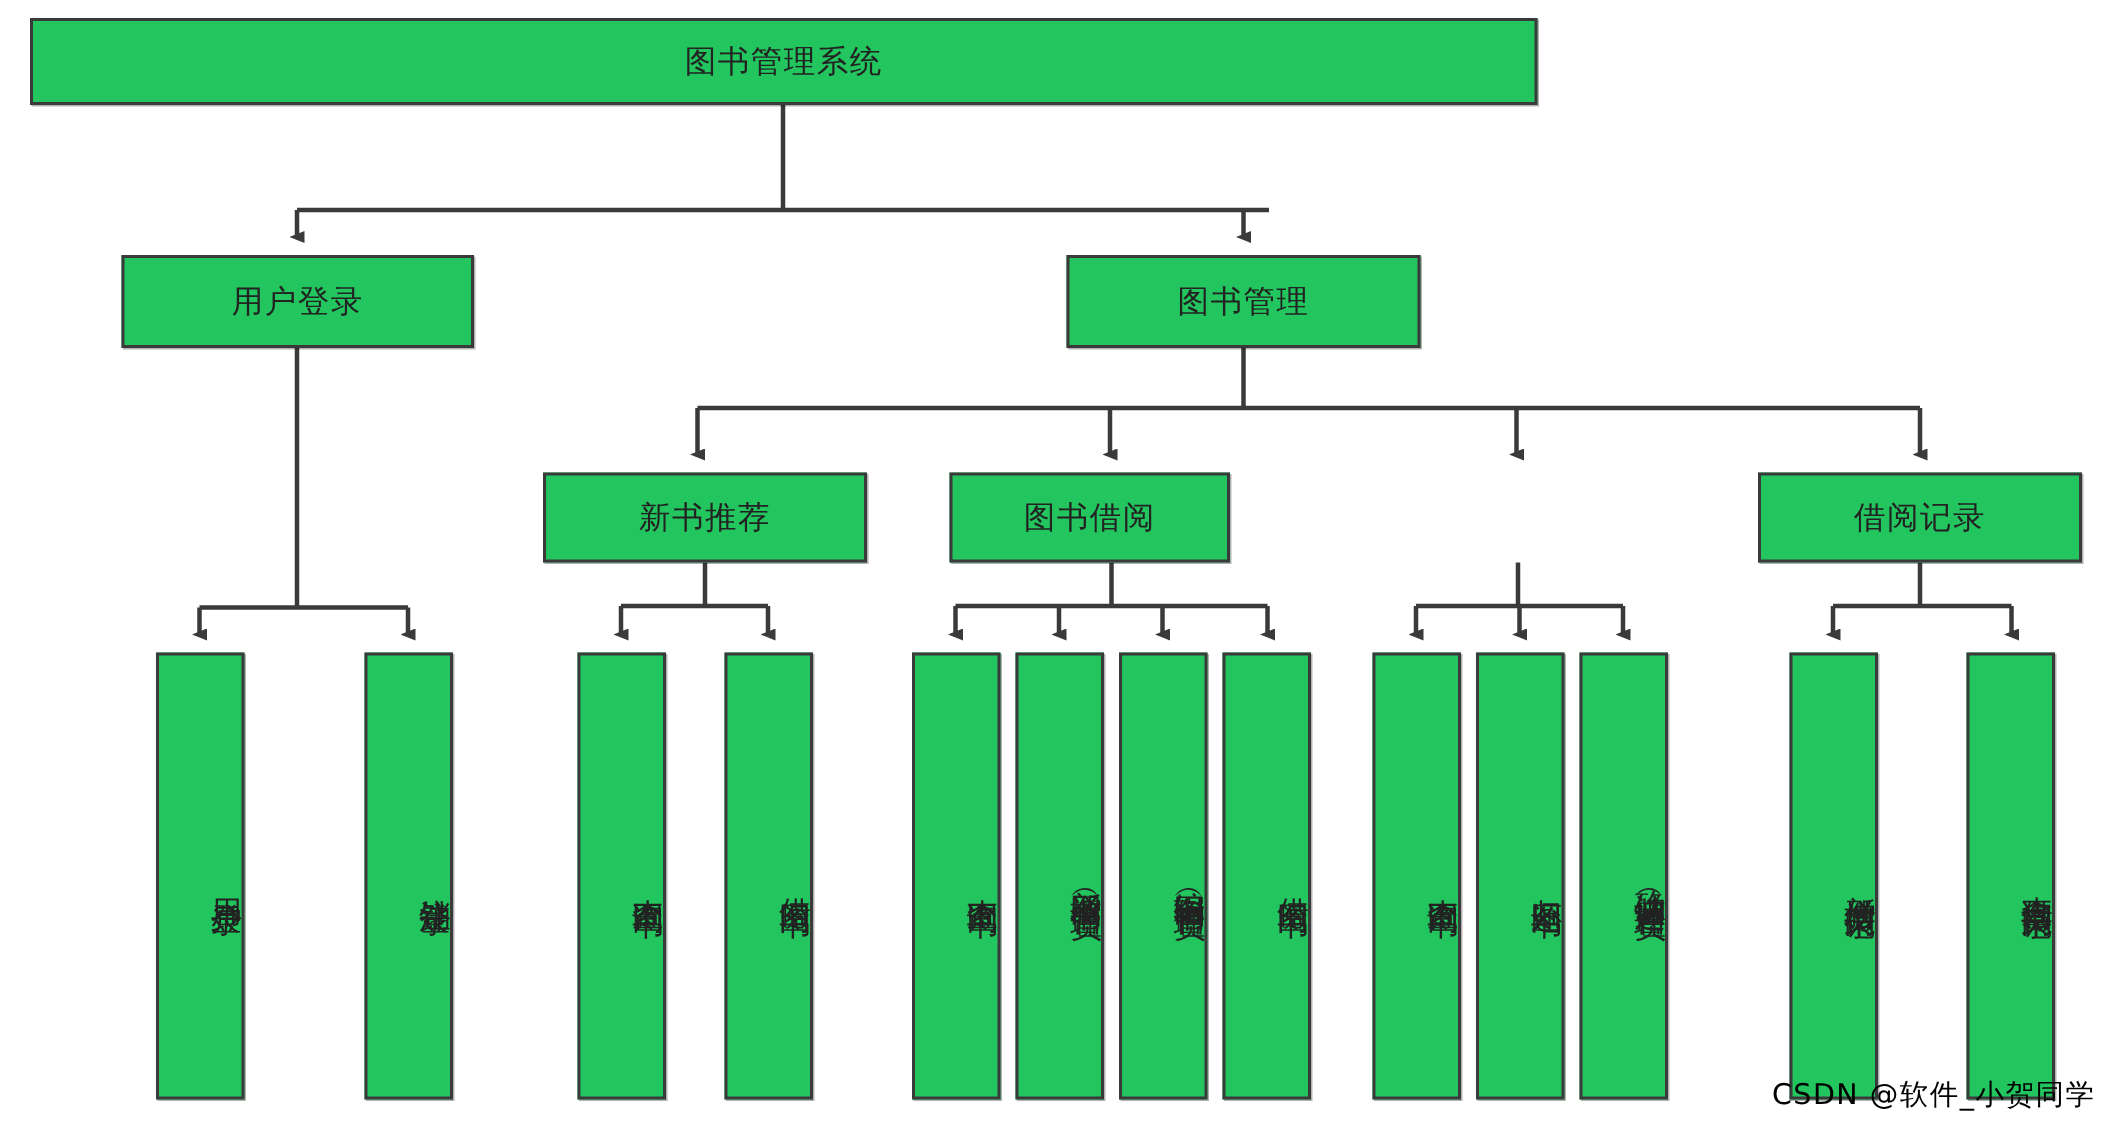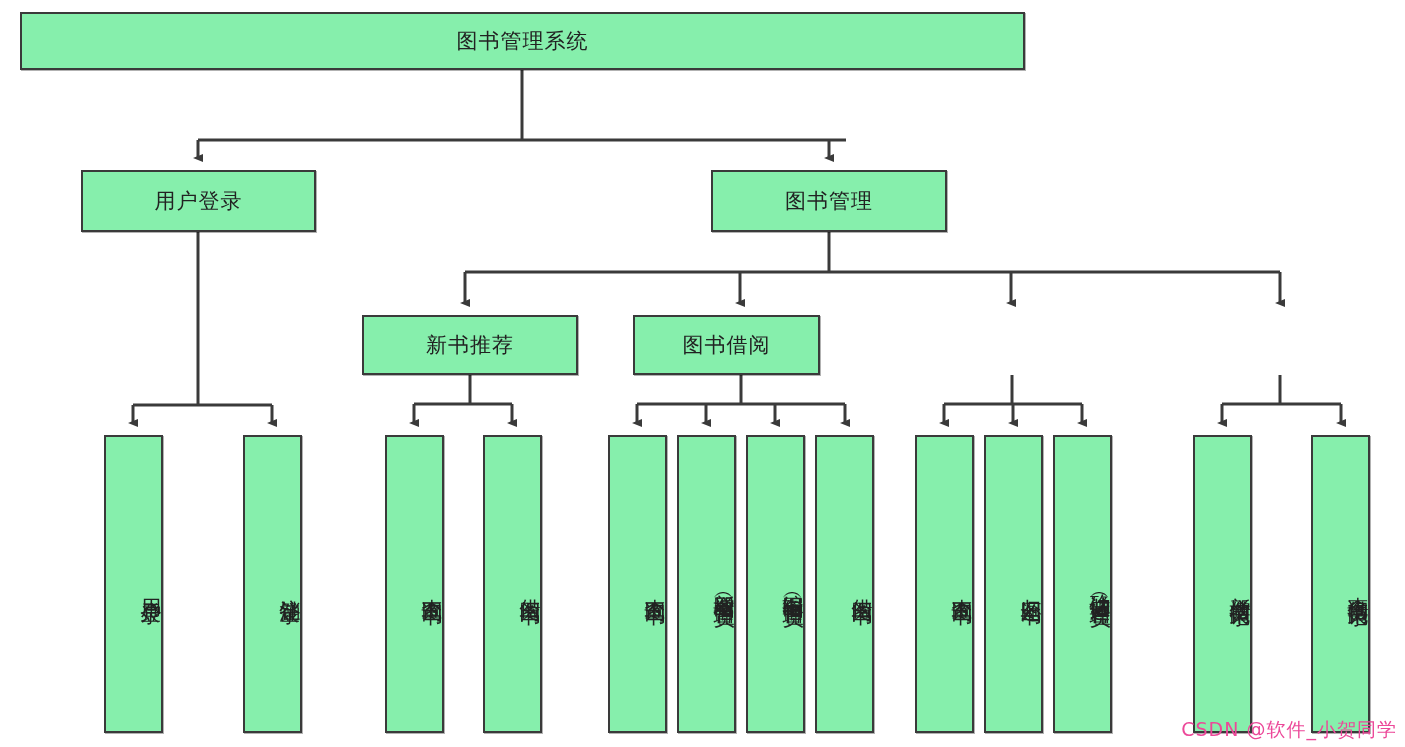--- a/index.html
+++ b/index.html
@@ -5,21 +5,21 @@
 <style>
   html,body{margin:0;padding:0;background:#ffffff;}
   body{
     font-family:"DejaVu Sans","Liberation Sans",sans-serif;
     width:1405px;height:747px;position:relative;overflow:hidden;
   }
   #chart-root{position:absolute;left:0;top:0;width:1405px;height:747px;}
   .node-box{
     position:absolute;
     box-sizing:border-box;
-    background:#86efac;
+    background:#22c55e;
     border:2px solid #3a3a3a;
     box-shadow:1px 1px 0 rgba(0,0,0,0.30);
   }
   .node-label-h{
     position:absolute;left:0;top:0;width:100%;height:100%;
     display:flex;align-items:center;justify-content:center;
     font-size:21px;color:#222222;letter-spacing:1px;white-space:nowrap;
   }
   .node-label-v{
     position:absolute;left:0;top:0;width:100%;height:100%;
@@ -29,21 +29,21 @@
     text-orientation:upright;
     letter-spacing:2px;
     line-height:1;
     padding-top:4px;
     box-sizing:border-box;
   }
   .leaf-box .node-label-v{align-items:flex-start;}
   svg.connectors{position:absolute;left:0;top:0;width:1405px;height:747px;pointer-events:none;}
   .watermark{
     position:absolute;right:8px;bottom:4px;
-    font-size:19px;color:#ec4899;white-space:nowrap;
+    font-size:19px;color:#000000;white-space:nowrap;
     letter-spacing:1px;
   }
 </style>
 </head>
 <body>
 
 <div id="chart-root">
 
   <svg class="connectors" viewBox="0 0 1405 747" xmlns="http://www.w3.org/2000/svg">
     <defs>
@@ -105,20 +105,23 @@
   <div class="node-box" style="left:362px;top:315px;width:216px;height:60px;">
     <span class="node-label-h">新书推荐</span>
   </div>
 
   <div class="node-box" style="left:711px;top:170px;width:236px;height:62px;">
     <span class="node-label-h">图书管理</span>
   </div>
   <div class="node-box" style="left:633px;top:315px;width:187px;height:60px;">
     <span class="node-label-h">图书借阅</span>
   </div>
+  <div class="node-box" style="left:1172px;top:315px;width:216px;height:60px;">
+    <span class="node-label-h">借阅记录</span>
+  </div>
 
   <div class="node-box leaf-box" style="left:104px;top:435px;width:59px;height:298px;">
     <span class="node-label-v">用户登录</span>
   </div>
   <div class="node-box leaf-box" style="left:243px;top:435px;width:59px;height:298px;">
     <span class="node-label-v">注销登录</span>
   </div>
 
   <div class="node-box leaf-box" style="left:385px;top:435px;width:59px;height:298px;">
     <span class="node-label-v">查询图书</span>

